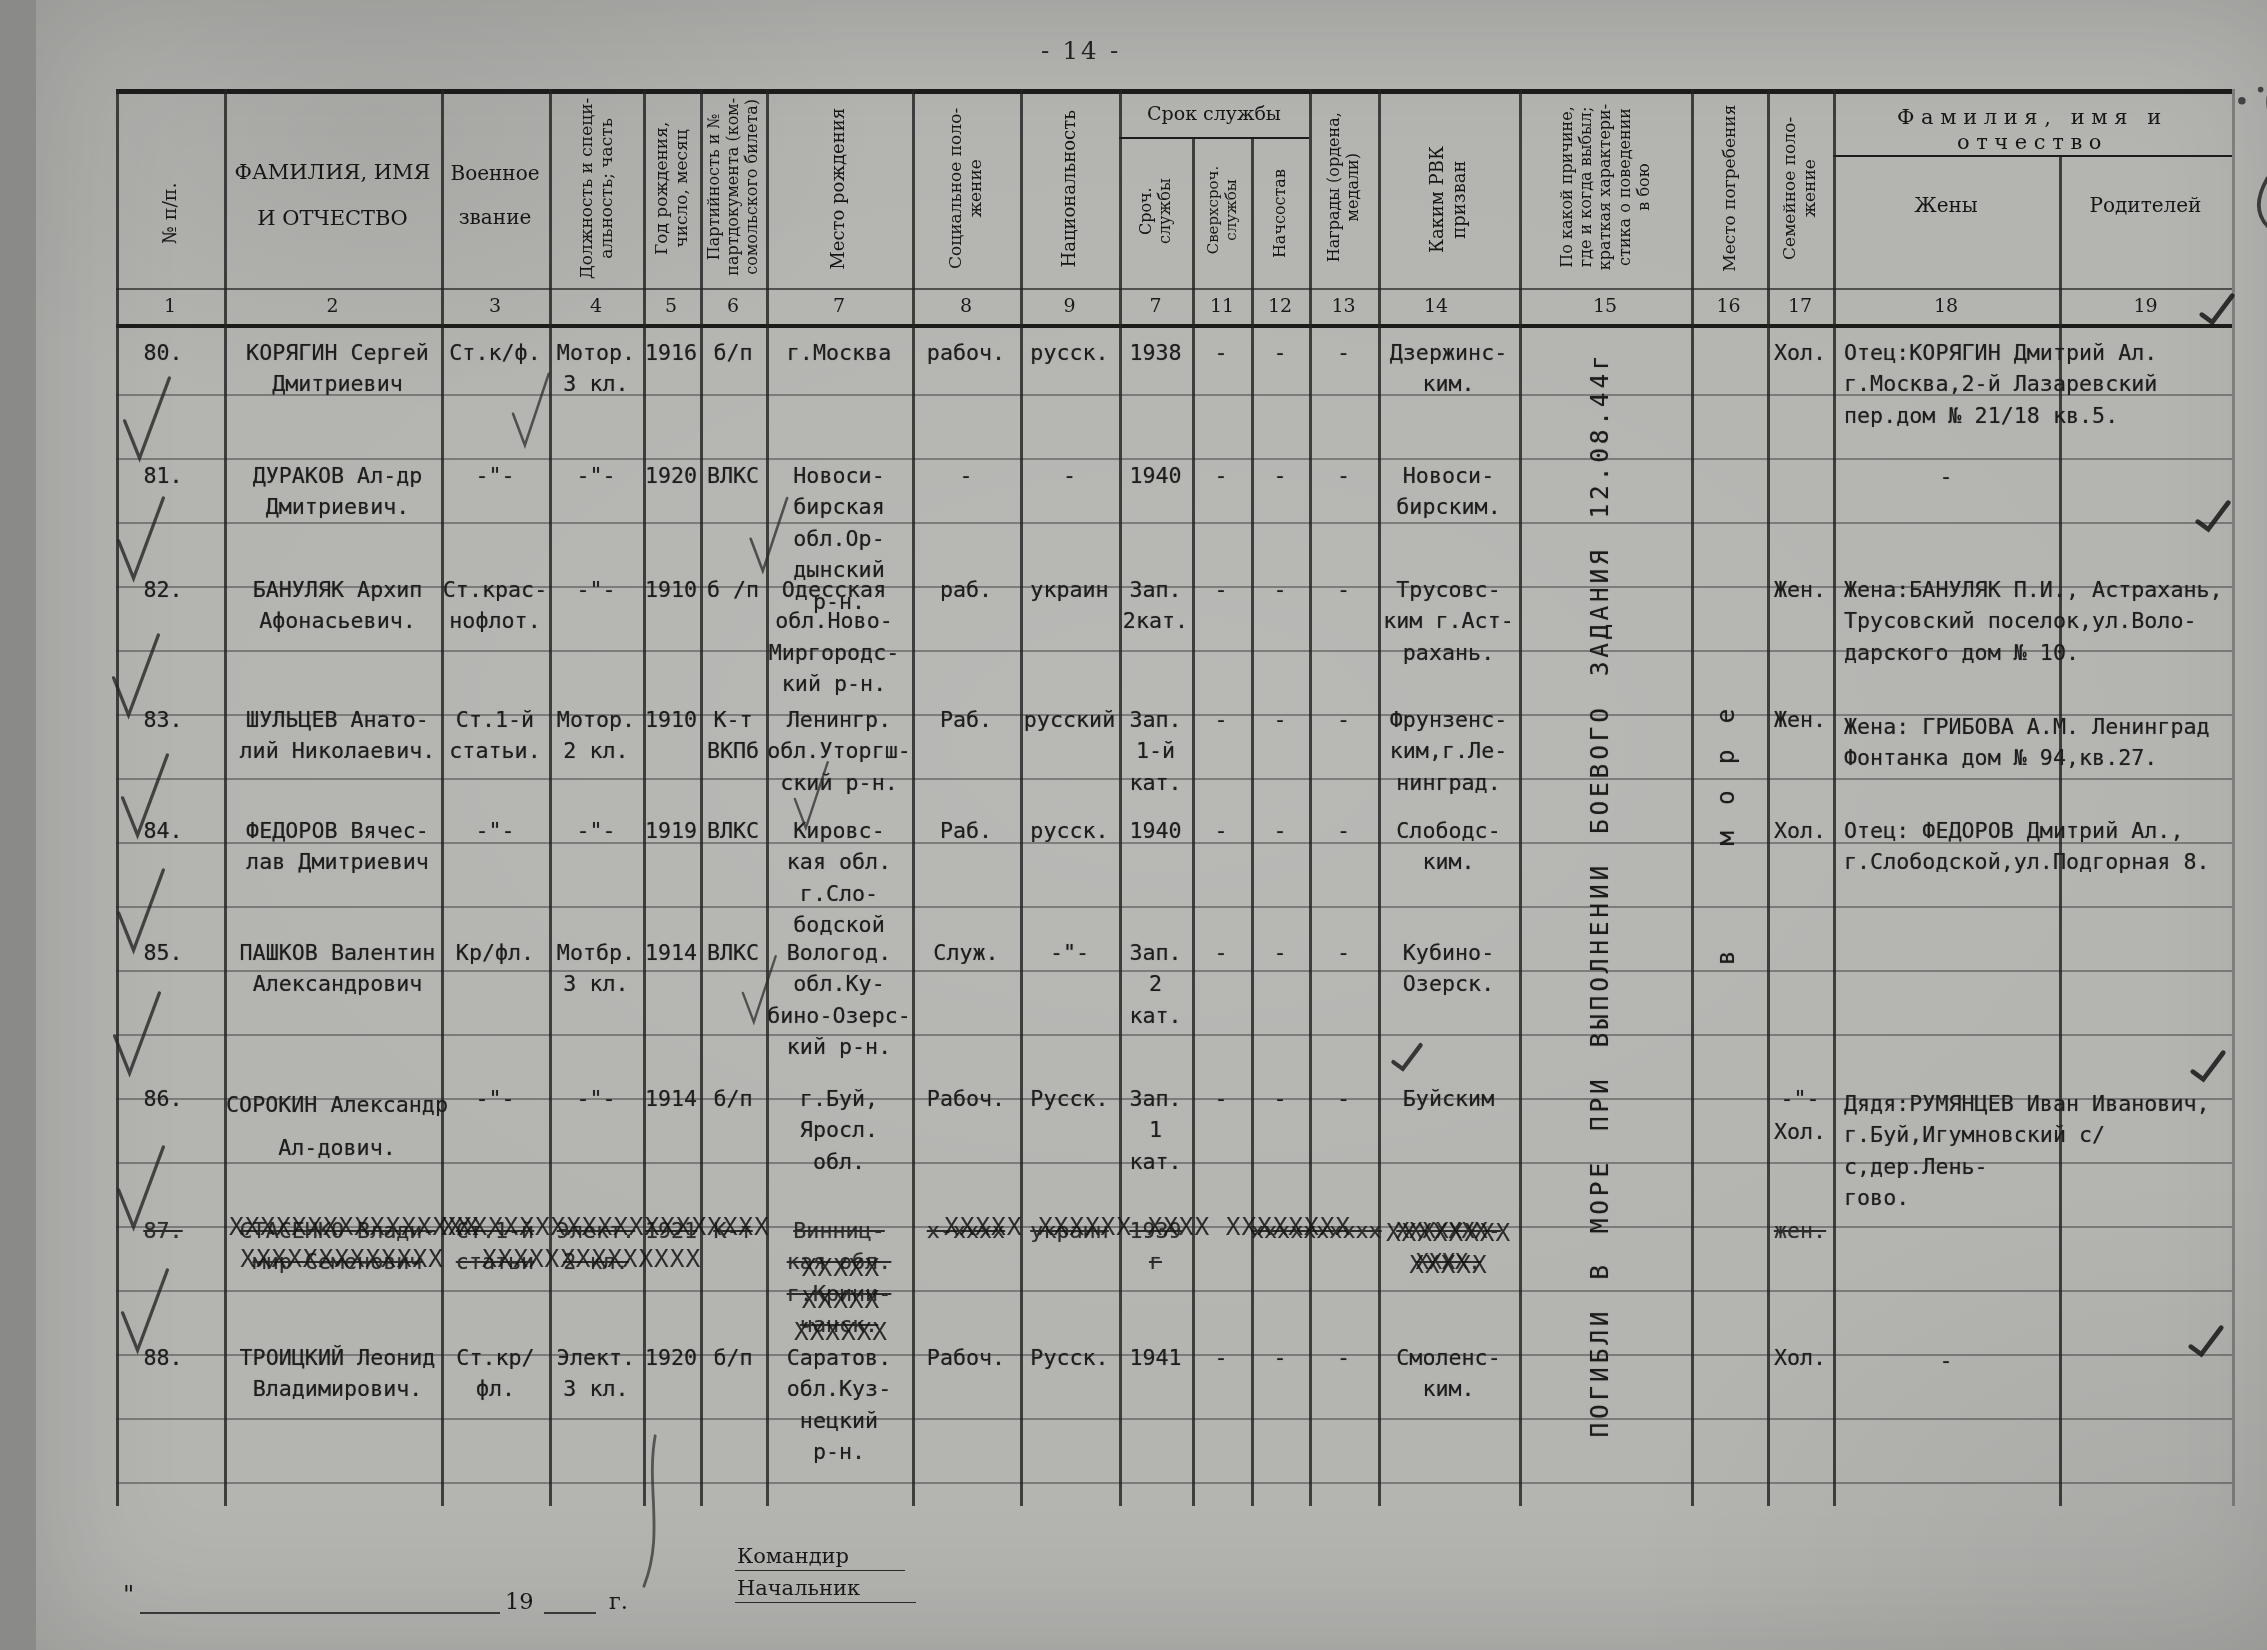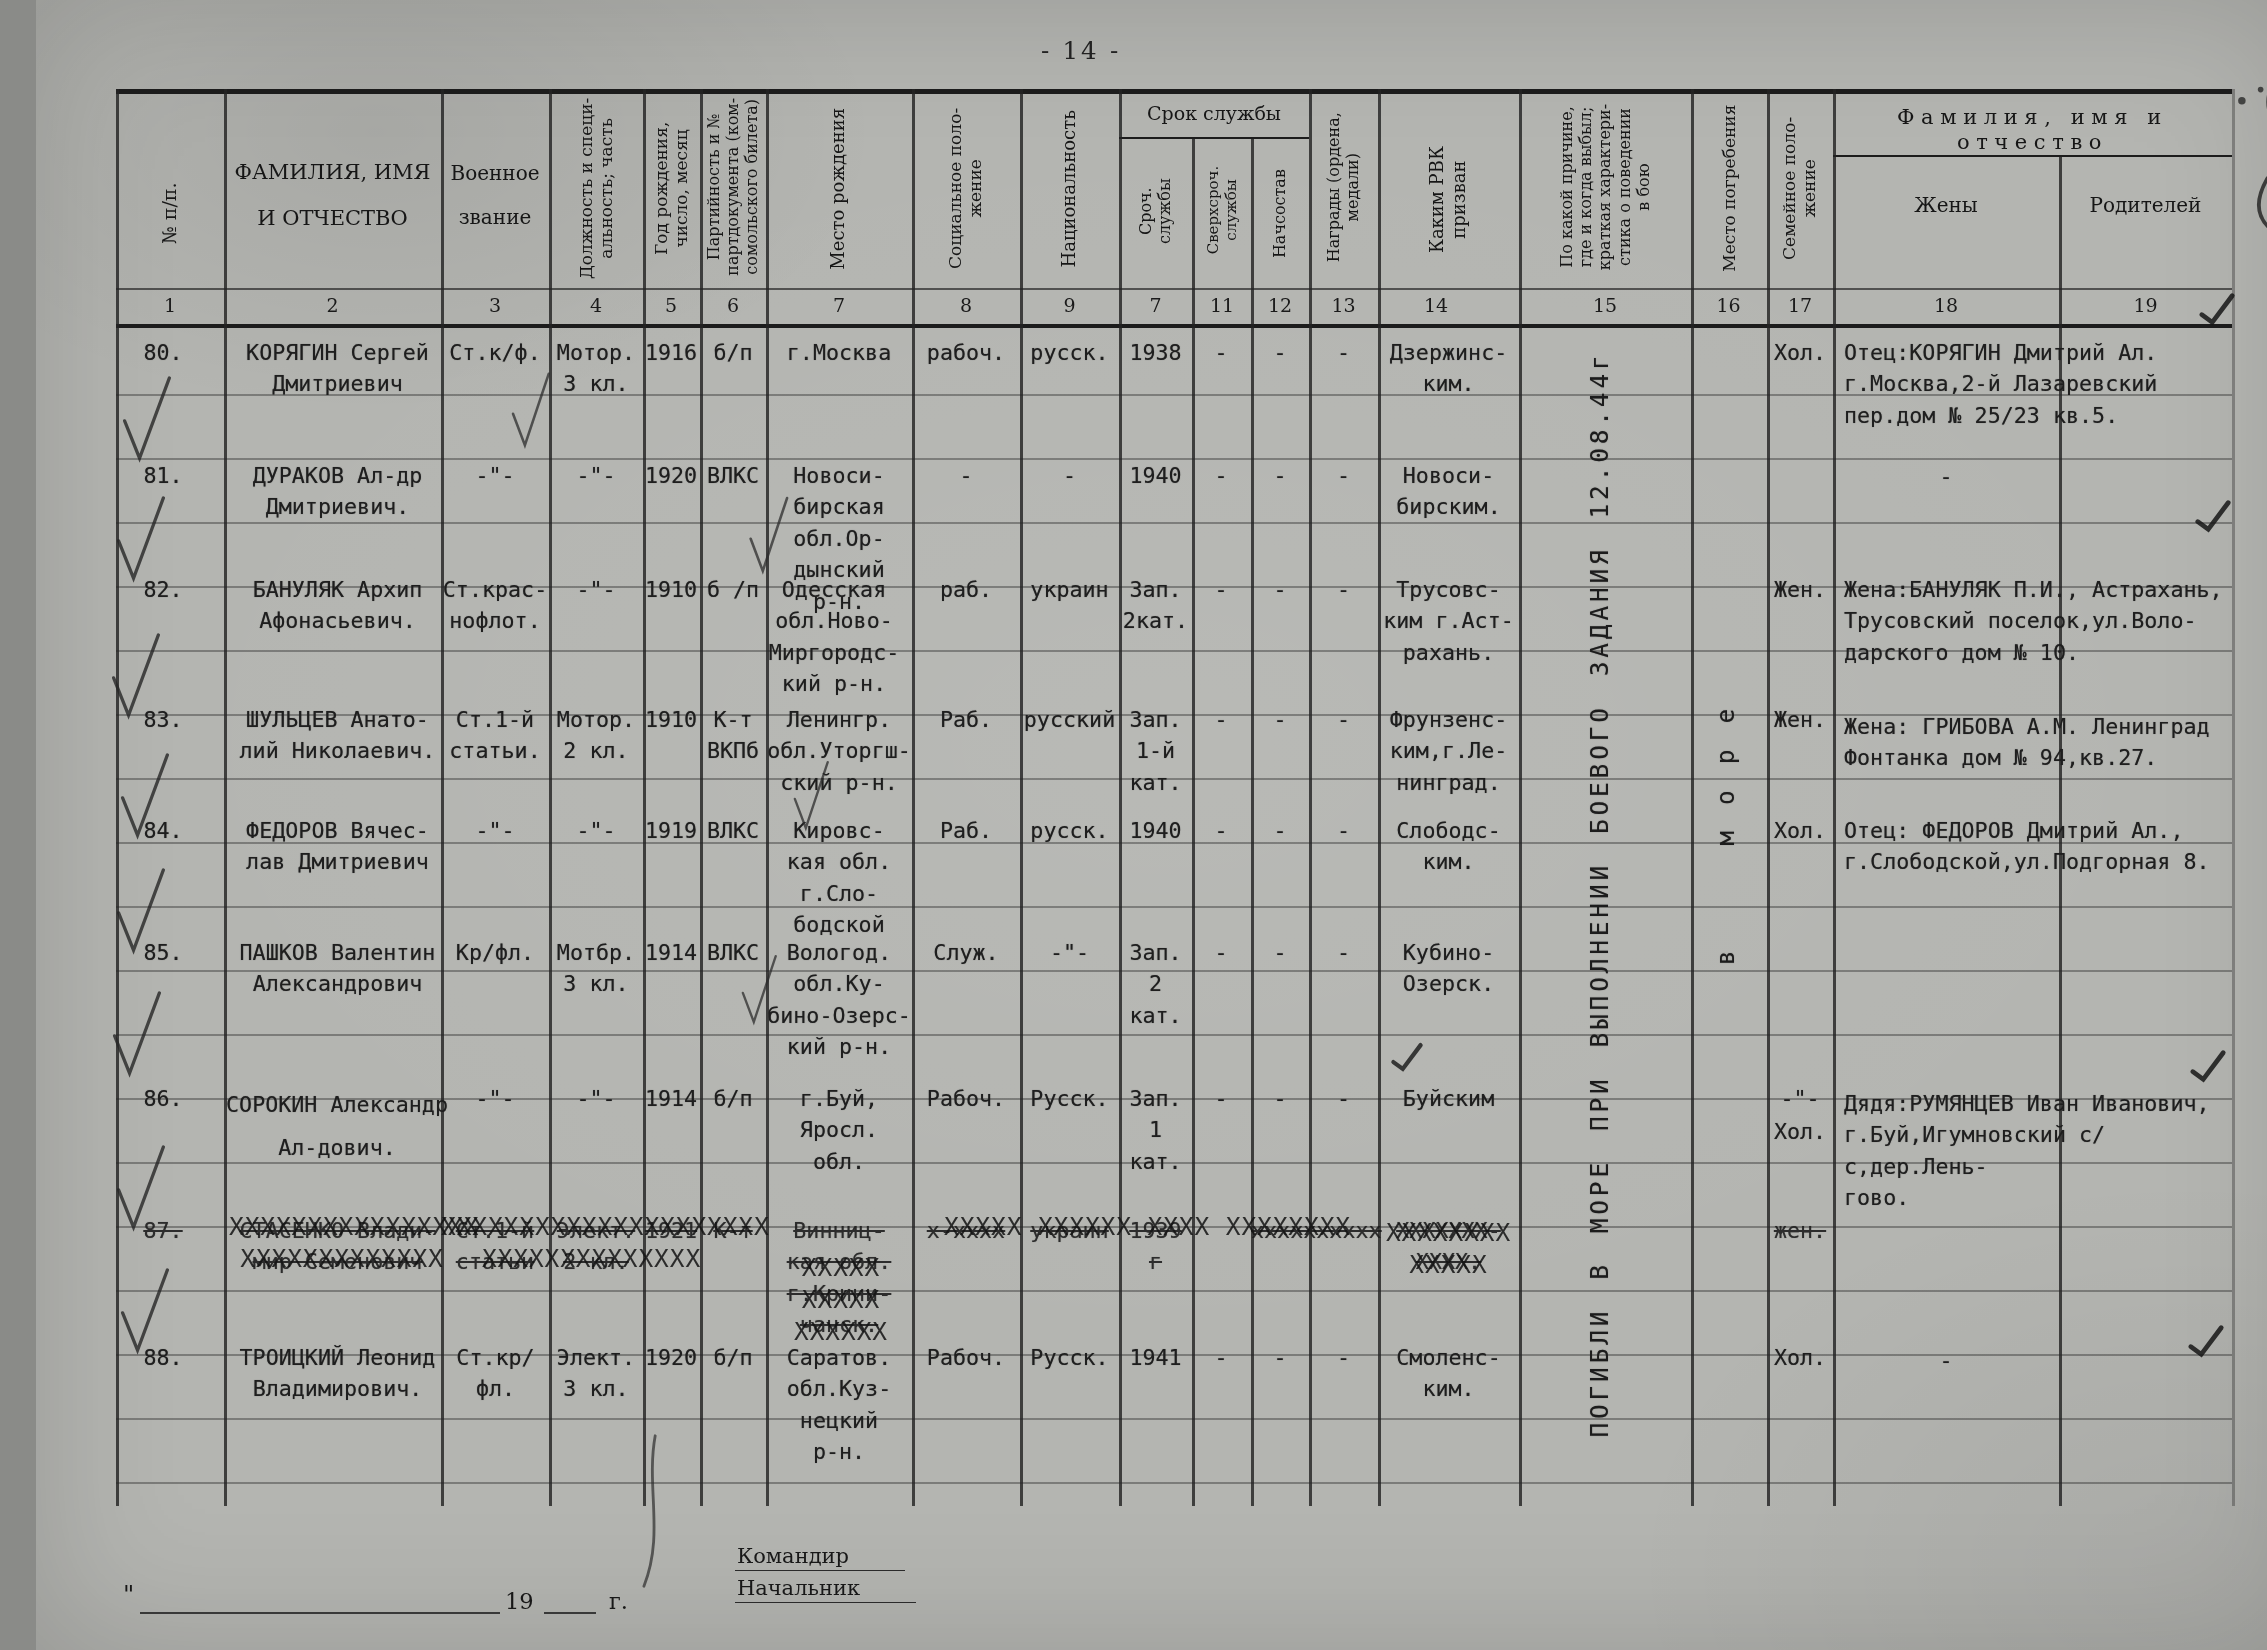--- a/index.html
+++ b/index.html
@@ -139,21 +139,21 @@
   <div class="c" style="left:984px;top:337px;width:99px">русск.</div>
   <div class="c" style="left:1083px;top:337px;width:73px">1938</div>
   <div class="c" style="left:1156px;top:337px;width:58px">-</div>
   <div class="c" style="left:1215px;top:337px;width:58px">-</div>
   <div class="c" style="left:1273px;top:337px;width:69px">-</div>
   <div class="c" style="left:1342px;top:337px;width:141px">Дзержинс-
 ким.</div>
   <div class="c" style="left:1731px;top:337px;width:66px">Хол.</div>
   <div class="c tl" style="left:1808px;top:337px;width:388px">Отец:КОРЯГИН Дмитрий Ал.
 г.Москва,2-й Лазаревский
-пер.дом № 25/23 кв.5.</div>
+пер.дом № 21/18 кв.5.</div>
 
   <div class="c" style="left:80px;top:460px;width:94px">81.</div>
   <div class="c" style="left:193px;top:460px;width:217px">ДУРАКОВ Ал-др
 Дмитриевич.</div>
   <div class="c" style="left:405px;top:460px;width:108px">-"-</div>
   <div class="c" style="left:513px;top:460px;width:94px">-"-</div>
   <div class="c" style="left:607px;top:460px;width:56px">1920</div>
   <div class="c" style="left:664px;top:460px;width:66px">ВЛКС</div>
   <div class="c" style="left:730px;top:460px;width:146px">Новоси-
 бирская

